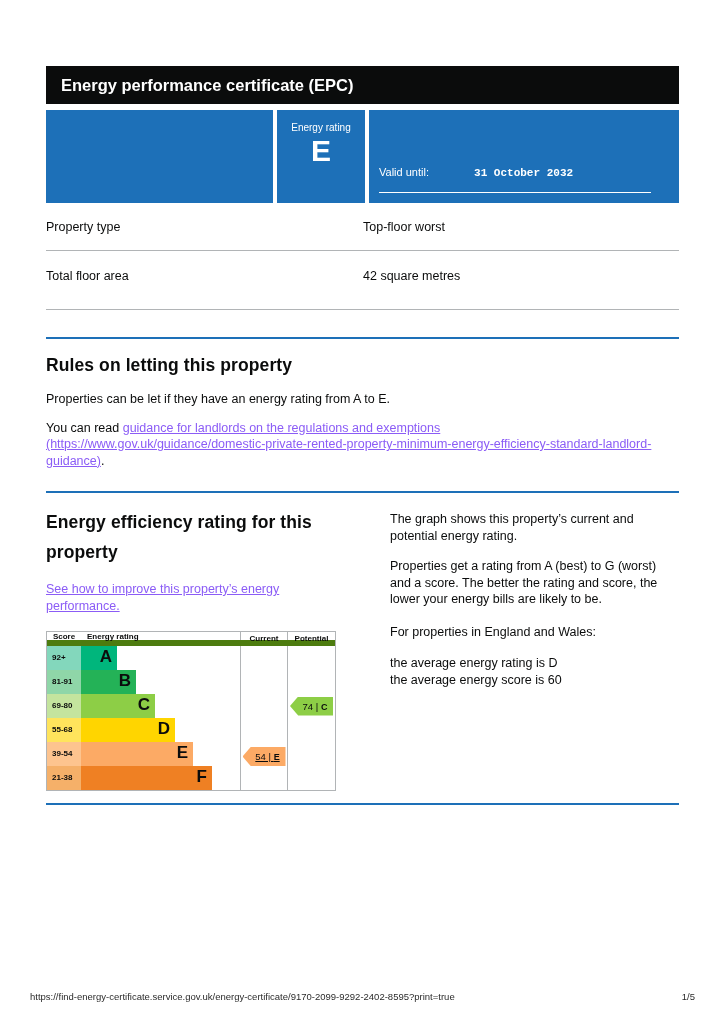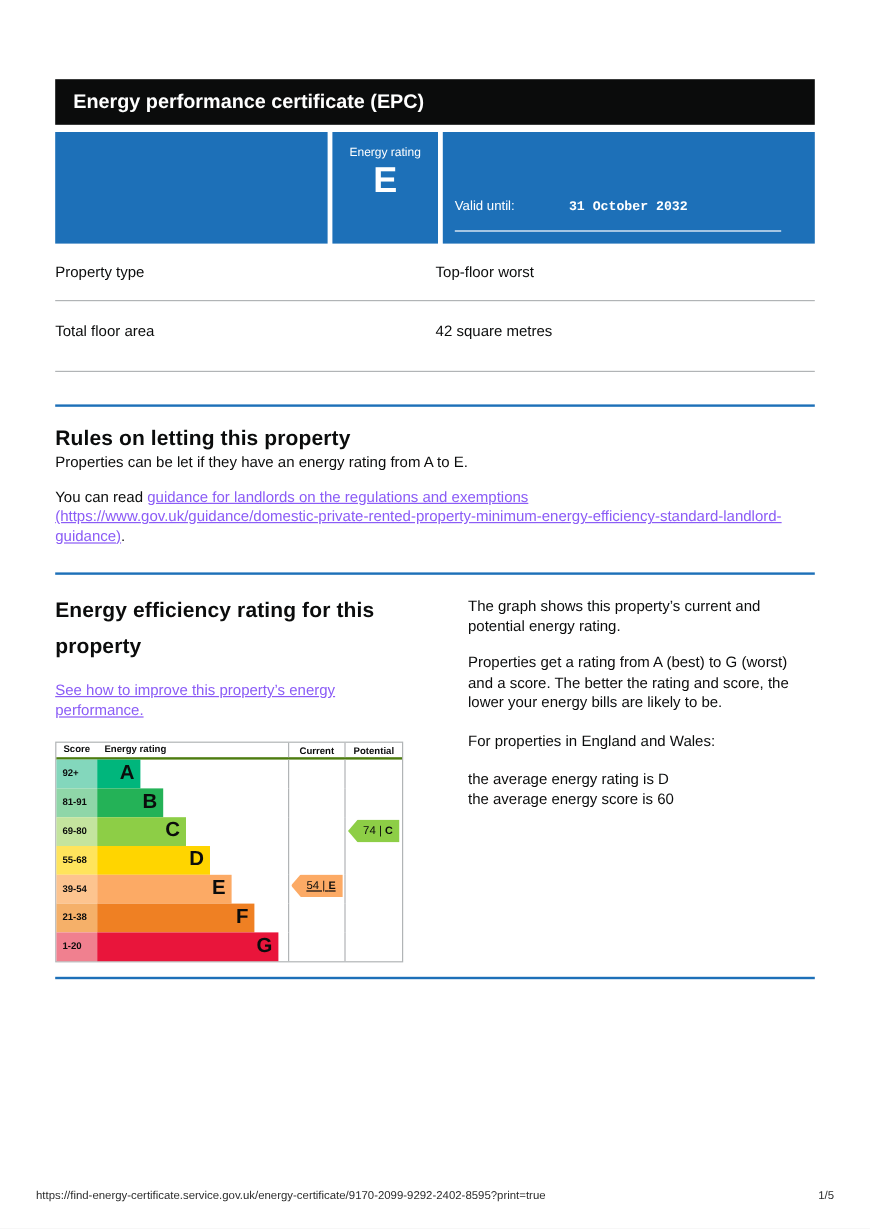--- a/index.html
+++ b/index.html
@@ -38,48 +38,48 @@
   .prop-label { width:317px; }
   .prop-value { flex:1; }
 
   .hr-blue { border:none; border-top:2px solid #1d70b8; }
   .hr-1 { margin-top:27px; }
   .hr-2 { margin-top:22px; }
   .hr-3 { margin-top:12px; }
 
   .section-rules h2 { font-size:17.5px; margin-top:16px; letter-spacing:0.1px; }
   .section-rules p { font-size:12.5px; line-height:16.5px; }
-  .section-rules .p1 { margin-top:1px; }
+  .section-rules .p1 { margin-top:15px; }
   .section-rules .p2 { margin-top:12px; }
   a.lnk { color:#8b5cf6; text-decoration:underline; }
 
   .two-col { display:flex; padding-top:14px; }
   .col-left { width:305px; }
   .col-right { flex:1; margin-left:39px; font-size:12.5px; line-height:16.5px; }
   .col-left h2 { font-size:17.5px; line-height:30px; letter-spacing:0.1px; }
   .col-left .p1 { font-size:12.5px; line-height:16.5px; margin-top:21px; }
   .col-left .improve { display:inline-block; font-size:12.5px; line-height:16.5px; margin-top:14px; }
   .col-right p { margin-top:14px; }
   .col-right .rp1 { margin-top:4px; }
   .col-right .rp3 { margin-top:16px; }
   .col-right .avg { margin-top:15px; }
 
   
   .chart { width:290px; border:1px solid #b1b4b6; margin-top:17px; background:#fff; }
-  .chart-head { display:flex; height:14px; border-bottom:2px solid #4d7c0f; font-size:8px; font-weight:bold; align-items:center; }
+  .chart-head { display:flex; height:14px; border-bottom:6px solid #4d7c0f; font-size:8px; font-weight:bold; align-items:center; }
   .h-score { width:34px; text-align:center; }
   .h-rating { width:159px; padding-left:6px; }
   .h-cur { width:47px; border-left:1px solid #b1b4b6; text-align:center; height:100%; line-height:13px; }
   .h-pot { flex:1; border-left:1px solid #b1b4b6; text-align:center; height:100%; line-height:13px; }
   .chart-row { display:flex; height:24px; }
   .score-cell { width:34px; font-size:8px; font-weight:bold; line-height:24px; padding-left:5px; }
   .bar-track { width:159px; position:relative; }
   .band-bar { height:24px; position:relative; }
   .band-letter { position:absolute; right:5px; top:0; line-height:22px; font-size:17px; font-weight:bold; color:#0b0c0c; }
-  .cur-cell { width:47px; border-left:1px solid #b1b4b6; display:flex; align-items:flex-start; justify-content:center;text-decoration:underline; }
+  .cur-cell { width:47px; border-left:1px solid #b1b4b6; display:flex; align-items:flex-end; justify-content:center;text-decoration:underline; }
   .pot-cell { flex:1; border-left:1px solid #b1b4b6; display:flex; align-items:center; justify-content:center; }
   .arrow { width:43px; height:19px; clip-path:polygon(0 50%, 19% 0, 100% 0, 100% 100%, 19% 100%);
            font-size:9.5px; line-height:19px; text-align:center; padding-left:7px; color:#0b0c0c; }
   .arrow b { font-size:9px; }
 </style>
 </head>
 <body>
 
 <div class="page">
 
@@ -198,30 +198,20 @@
               <div class="chart-row">
                 <div class="score-cell" style="background: rgb(245, 176, 105);">21-38</div>
                 <div class="bar-track">
                   <div class="band-bar" style="background: rgb(239, 128, 35); width: 131px;">
                     <span class="band-letter">F</span>
                   </div>
                 </div>
                 <div class="cur-cell"></div>
                 <div class="pot-cell"></div>
               </div>
-              <div class="chart-row">
-                <div class="score-cell" style="background: rgb(240, 128, 143);">1-20</div>
-                <div class="bar-track">
-                  <div class="band-bar" style="background: rgb(233, 21, 59); width: 151px;">
-                    <span class="band-letter">G</span>
-                  </div>
-                </div>
-                <div class="cur-cell"></div>
-                <div class="pot-cell"></div>
-              </div>
             </div>
         </div>
       </div>
 
       <div class="col-right">
         <p class="rp1">The graph shows this property’s current and potential energy rating.</p>
         <p>Properties get a rating from A (best) to G (worst) and a score. The better the rating and score, the lower your energy bills are likely to be.</p>
         <p class="rp3">For properties in England and Wales:</p>
         <p class="avg">
           <span>the average energy rating is D</span><br>

